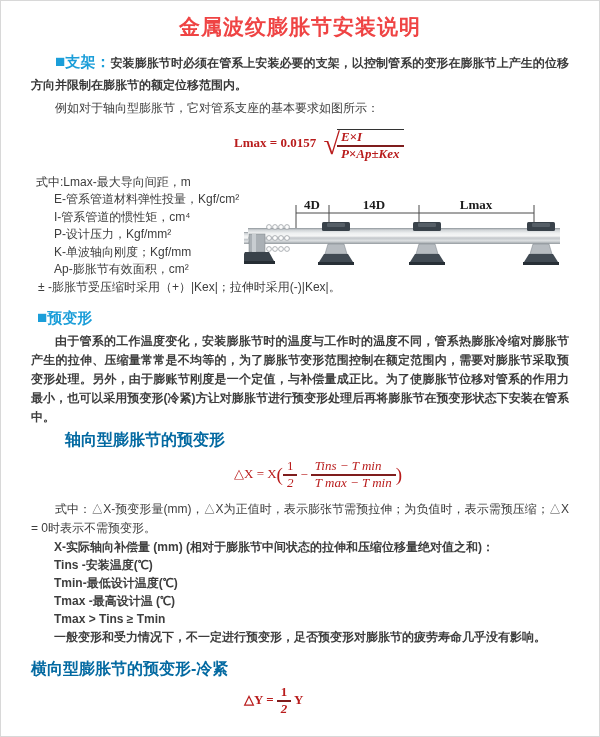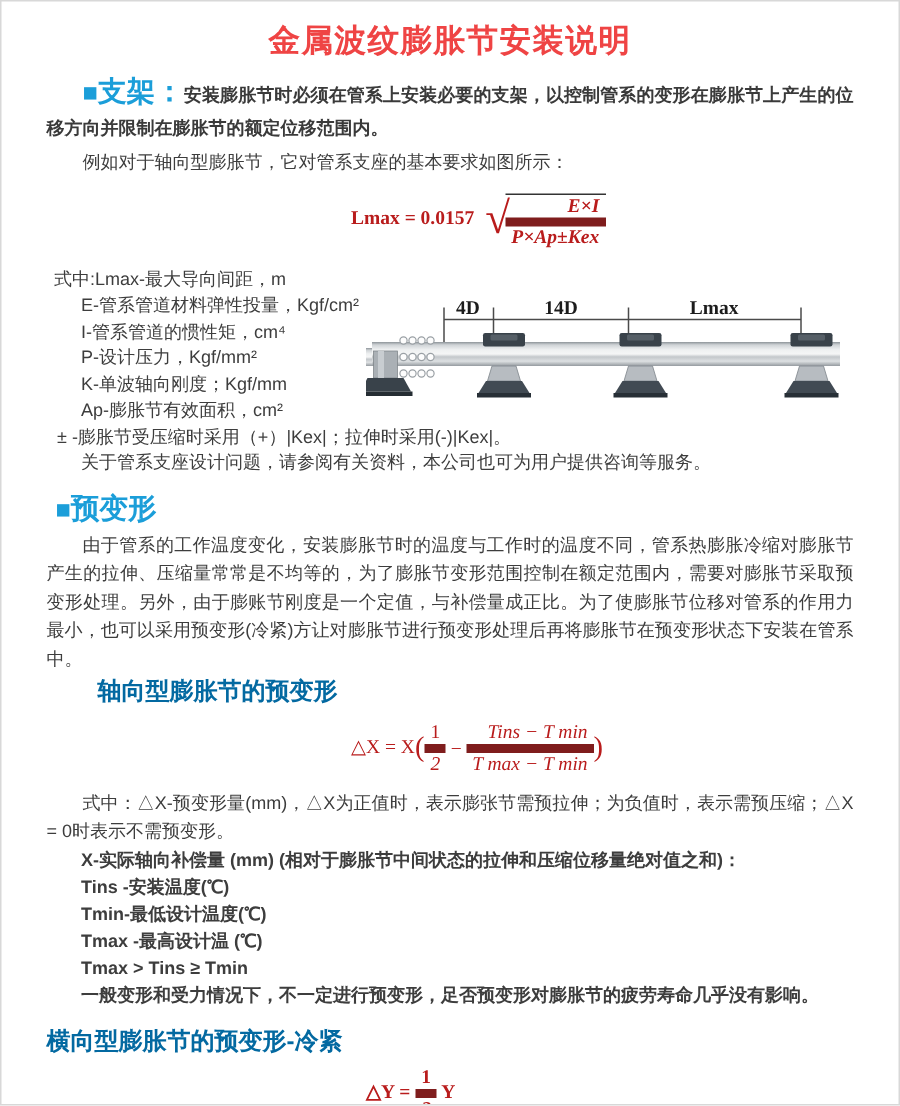--- a/index.html
+++ b/index.html
@@ -14,57 +14,57 @@
     font-size:12px;
     color:#3d3d3d;
   }
   .content{padding:0 30px;}
   .title{
     margin:0;padding-top:12px;
     text-align:center;
     font-size:21px;font-weight:700;letter-spacing:1px;
     color:#ef4444;
   }
-  .sec-head{color:#1b9ed9;font-size:19px;font-weight:700;}
+  .sec-head{color:#1b9ed9;font-size:15px;font-weight:700;}
   .sec-marker{color:#1b9ed9;font-size:17px;}
   .intro{
     margin:10px 0 0;line-height:22px;text-indent:2em;
     text-align:justify;font-weight:700;color:#3a3a3a;
   }
   .example{margin:3px 0 0;line-height:18px;text-indent:2em;}
   
   .formula{
     font-family:"Liberation Serif",serif;
     color:#b91c1c;
     display:block;
     white-space:nowrap;
   }
   .f1{margin:10px 0 0 203px;font-size:13px;font-weight:700;}
   .f2{margin:9px 0 0 203px;font-size:13px;}
   .f3{margin:6px 0 0 213px;font-size:13px;font-weight:700;}
   .frac{
     display:inline-flex;flex-direction:column;
-    text-align:right;vertical-align:middle;
+    text-align:left;vertical-align:middle;
     font-style:italic;line-height:1.15;
   }
-  .frac .den{border-top:6px solid #7f1d1d;font-style:italic;}
+  .frac .den{border-top:2px solid #7f1d1d;font-style:italic;}
   .frac .num,.frac .den{padding:0 4px;}
   .frac.plain{font-style:normal;}
   .radical{font-size:30px;font-weight:400;vertical-align:middle;line-height:0;margin:0 -3px 0 4px;}
   .rooted{border-top:1.5px solid #333;margin-top:2px;}
   .paren{font-size:19px;vertical-align:middle;font-weight:400;}
   .fop{vertical-align:middle;margin:0 3px;}
   
   .defs{margin-top:12px;line-height:17.5px;}
   .lead-line{margin-left:5px;}
   .def-item{margin-left:23px;}
   .pm-line{margin-left:7px;line-height:17.5px;}
   .consult-line{margin-left:23px;line-height:17.5px;}
   .sec2{margin:11px 0 0 6px;line-height:22px;}
-  .para{margin:2px 0 0;line-height:19px;text-indent:2em;text-align:justify;}
+  .para{margin:2px 0 0;line-height:19px;text-indent:2em;text-align:justify;font-weight:bold;}
   .sub-head{
     margin:3px 0 0 34px;
     font-size:16px;font-weight:700;color:#0369a1;line-height:20px;
   }
   .sub-head.lateral{margin-left:0;margin-top:13px;}
   .note-para{margin:9px 0 0;line-height:19px;text-indent:2em;text-align:justify;}
   .plain-line{margin-left:23px;line-height:18px;font-weight:bold;}
   .diagram{
     position:absolute;left:243px;top:196px;width:352px;height:92px;
   }
@@ -90,21 +90,20 @@
   </div>
 
   <div class="defs">
     <div class="lead-line">式中:Lmax-最大导向间距，m</div>
     <div class="def-item">E-管系管道材料弹性投量，Kgf/cm²</div>
     <div class="def-item">I-管系管道的惯性矩，cm⁴</div>
     <div class="def-item">P-设计压力，Kgf/mm²</div>
     <div class="def-item">K-单波轴向刚度；Kgf/mm</div>
     <div class="def-item">Ap-膨胀节有效面积，cm²</div>
     <div class="pm-line">± -膨胀节受压缩时采用（+）|Kex|；拉伸时采用(-)|Kex|。</div>
-    <div class="consult-line">关于管系支座设计问题，请参阅有关资料，本公司也可为用户提供咨询等服务。</div>
   </div>
 
   <p class="sec2"><span class="sec-marker">■</span><span class="sec-head">预变形</span></p>
 
   <p class="para">由于管系的工作温度变化，安装膨胀节时的温度与工作时的温度不同，管系热膨胀冷缩对膨胀节产生的拉伸、压缩量常常是不均等的，为了膨胀节变形范围控制在额定范围内，需要对膨胀节采取预变形处理。另外，由于膨账节刚度是一个定值，与补偿量成正比。为了使膨胀节位移对管系的作用力最小，也可以采用预变形(冷紧)方让对膨胀节进行预变形处理后再将膨胀节在预变形状态下安装在管系中。</p>
 
   <h3 class="sub-head">轴向型膨胀节的预变形</h3>
 
   <div class="formula f2">
     <span>△X = X</span><span class="paren">(</span><span class="frac plain">

